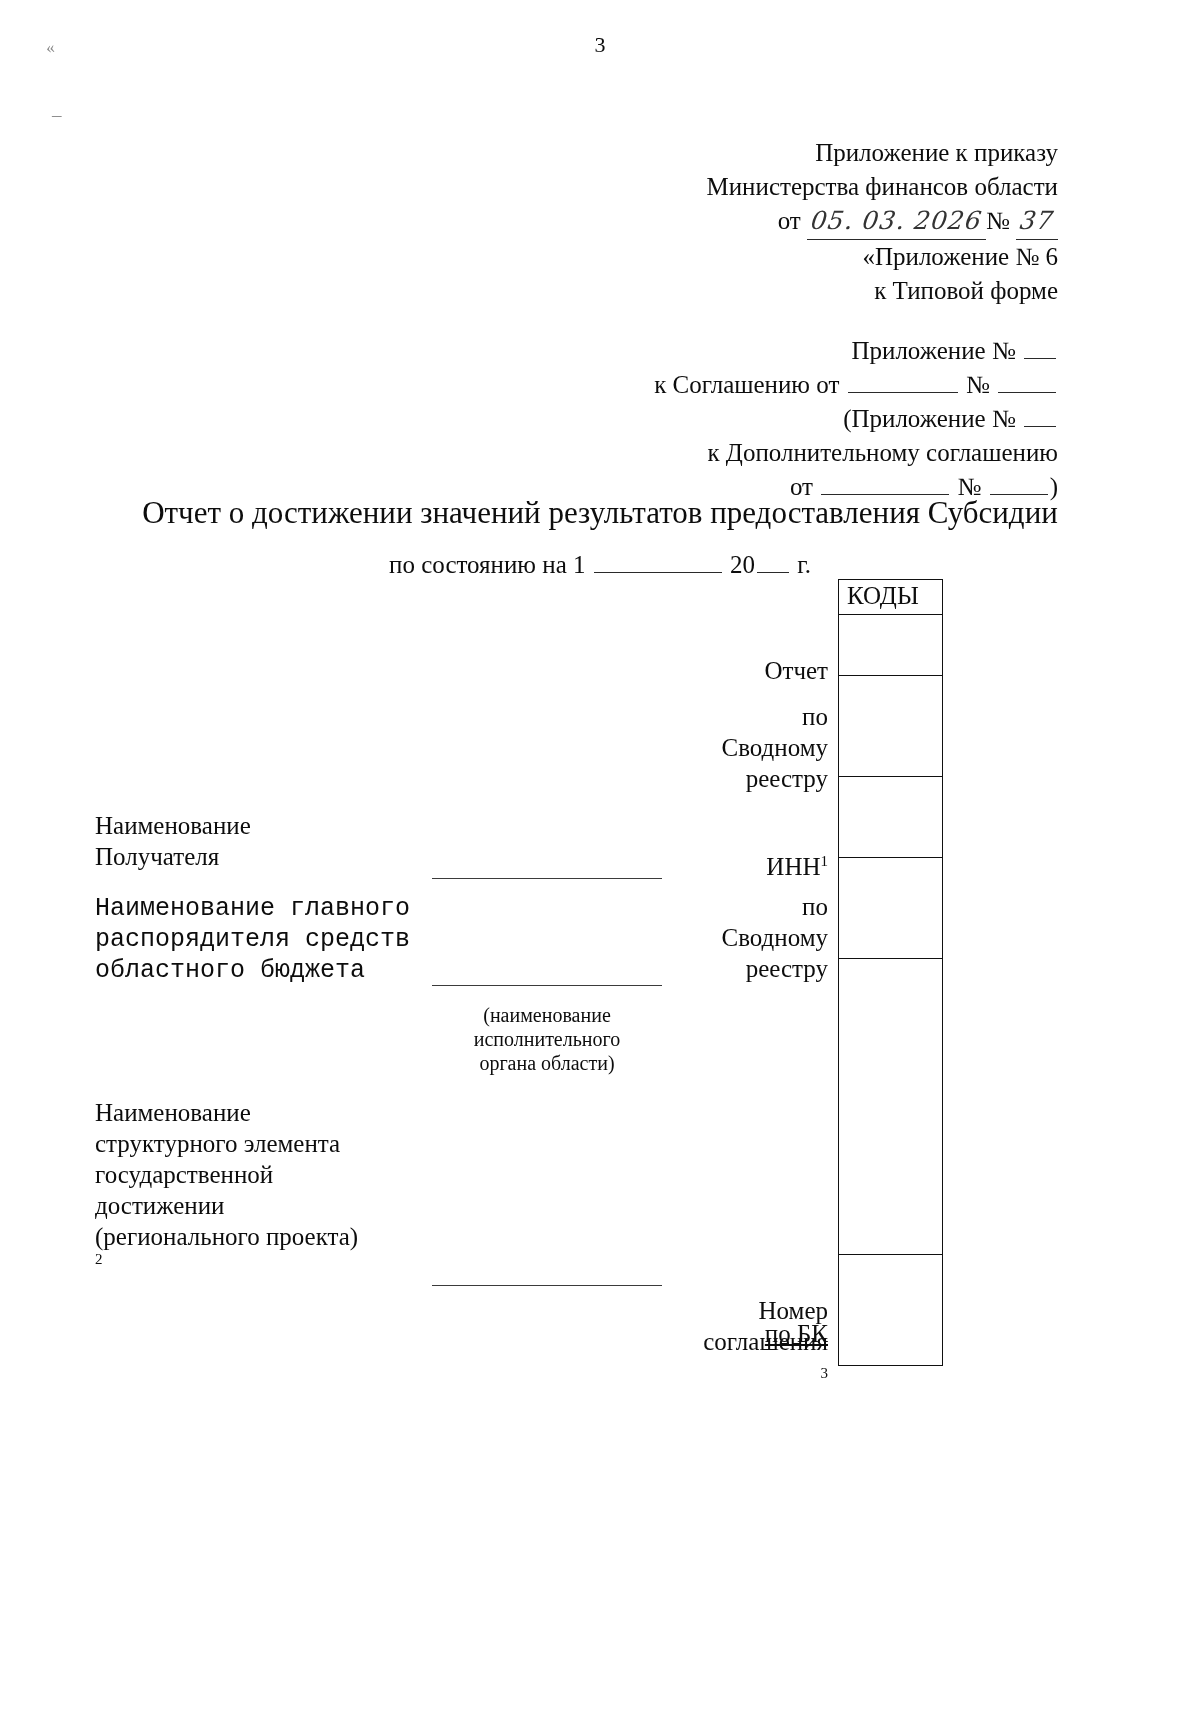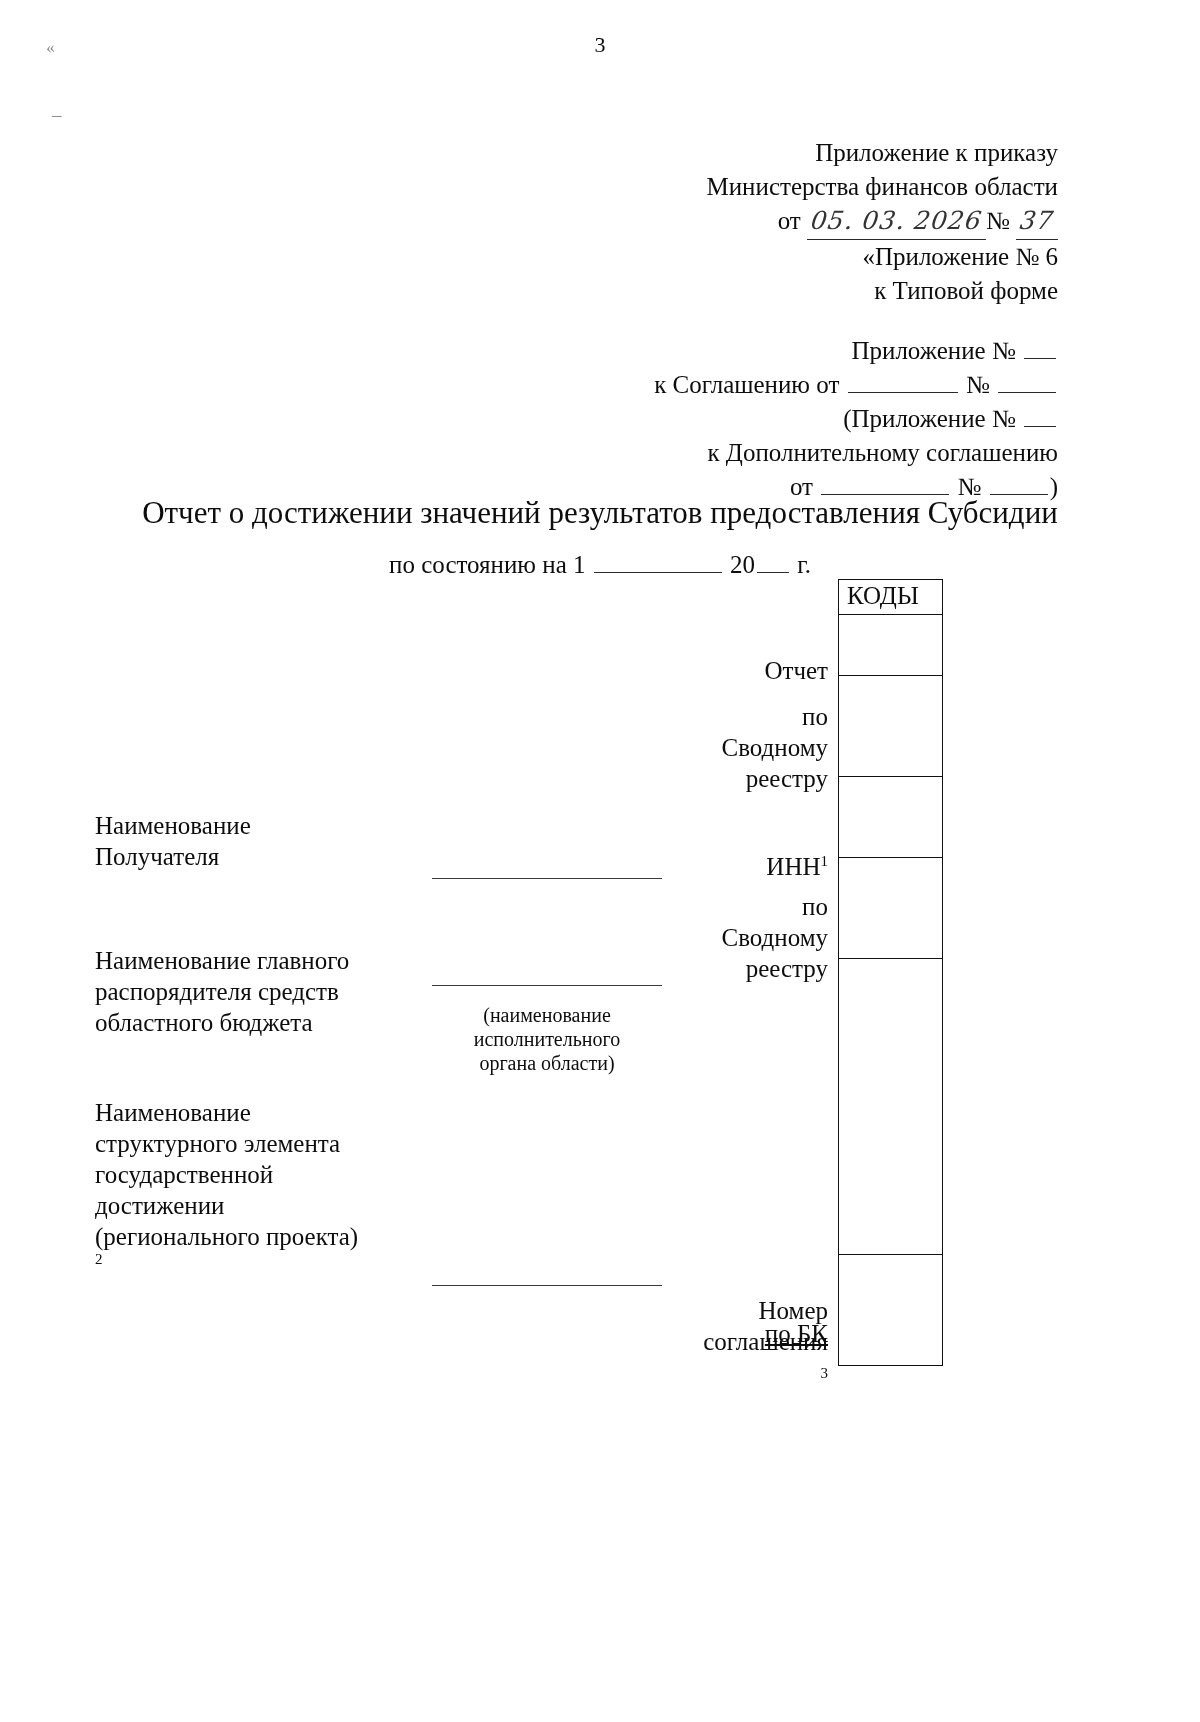--- a/index.html
+++ b/index.html
@@ -149,21 +149,21 @@
 
   
   .left-label {
     position: absolute;
     left: 95px;
     width: 330px;
     font-size: 25px;
     line-height: 31px;
   }
   #label-recipient { top: 810px; }
-  #label-gras      { top: 945px; }
+  #label-gras      { top: 893px; font-family: Liberation Mono, monospace; }
   #label-program   { top: 1097px; }
 
   .fn-baseline {
     font-size: 15px;
     display: block;
     line-height: 14px;
   }
 
   
   .fill-rule {

